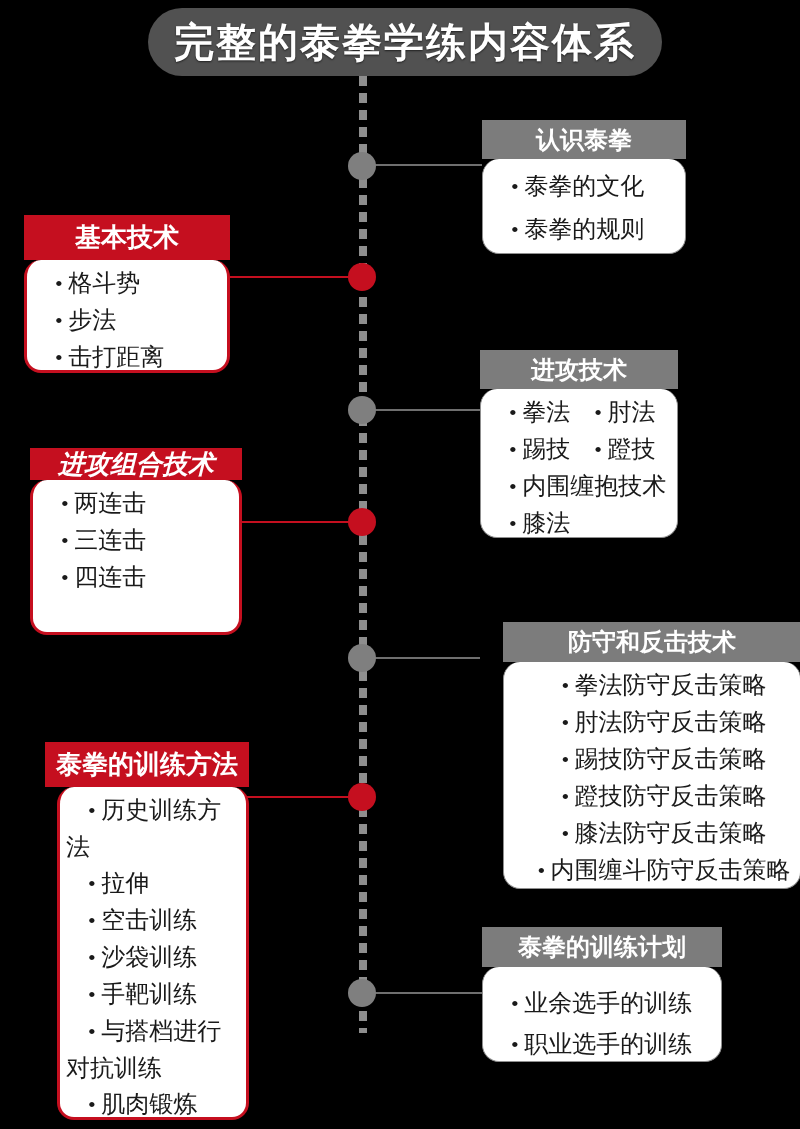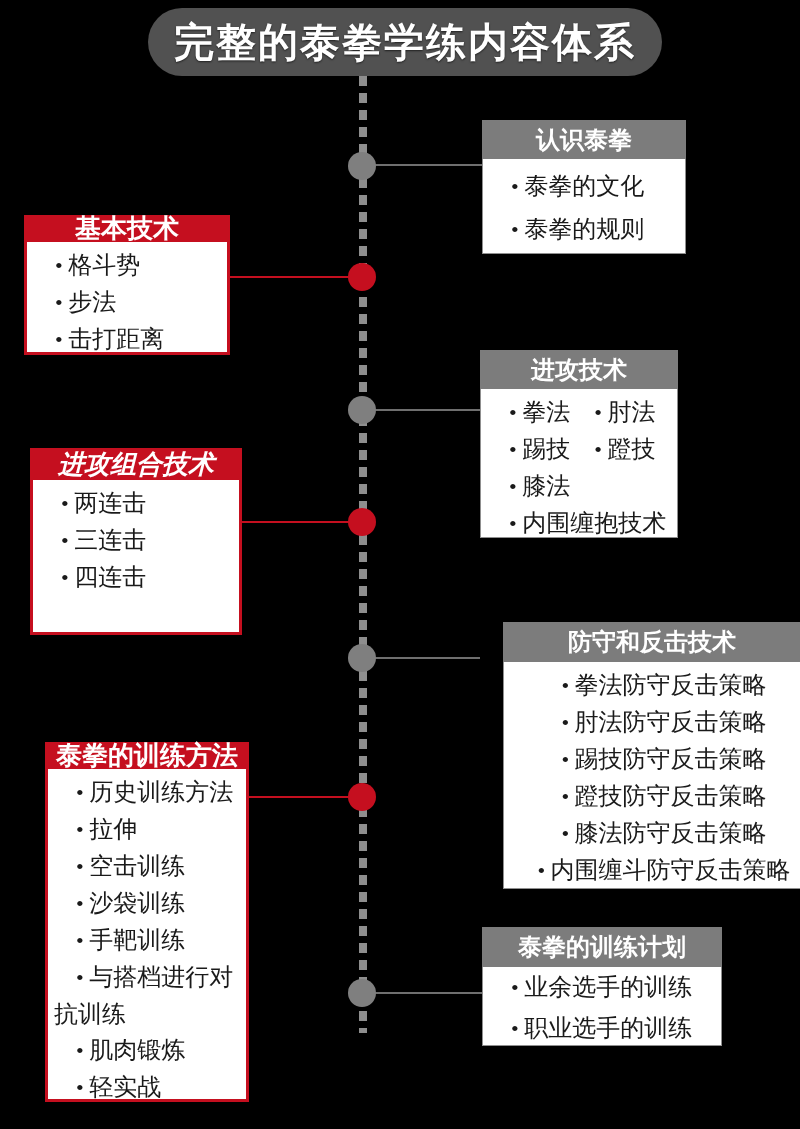--- a/index.html
+++ b/index.html
@@ -45,26 +45,27 @@
 
   .branch{position:absolute;height:2px;}
   .branch.gray{background:var(--branch-gray);}
   .branch.red{background:var(--red);}
 
   .box{position:absolute;}
   .box-header{
     display:flex;align-items:center;justify-content:center;
     color:#ffffff;font-weight:bold;
   }
-  .box.left-style .box-header{background:var(--red);height:27px;font-size:26px;}
+  .box.left-style .box-header{background:var(--red);height:45px;font-size:26px;}
   .box.right-style .box-header{background:var(--gray-header);height:39px;font-size:24px;}
   .box-body{
     background:#ffffff;color:var(--body-text);
     font-size:24px;line-height:37px;
     padding:5px 4px 5px 6px;
+    border-radius:17px;
   }
   .box.left-style .box-body{border:3px solid var(--red);border-top:none;}
   .box.right-style .box-body{border:1px solid #8f8f8f;border-top:none;}
 
   .li{text-indent:22px;}
   .li::before{content:"\2022\00a0";font-size:22px;}
   .row .li-inline{display:inline;text-indent:0;}
   .row{text-indent:22px;white-space:nowrap;}
   .row .li-inline::before{content:"\2022\00a0";font-size:22px;}
   .row .li-inline + .li-inline{margin-left:18px;}
@@ -107,21 +108,21 @@
     <div class="box-header" style="height:32px;font-style:italic;">进攻组合技术</div>
     <div class="box-body" style="height:142px;">
       <div class="li">两连击</div>
       <div class="li">三连击</div>
       <div class="li">四连击</div>
     </div>
   </div>
 
   <div class="box left-style" style="left:45px;top:742px;width:204px;">
     <div class="box-header">泰拳的训练方法</div>
-    <div class="box-body" style="height:320px;line-height:36px;">
+    <div class="box-body" style="height:320px;line-height:36px;margin-left:12px;">
       <div class="li">历史训练方法</div>
       <div class="li">拉伸</div>
       <div class="li">空击训练</div>
       <div class="li">沙袋训练</div>
       <div class="li">手靶训练</div>
       <div class="li">与搭档进行对抗训练</div>
       <div class="li">肌肉锻炼</div>
       <div class="li">轻实战</div>
     </div>
   </div>
@@ -139,41 +140,41 @@
     <div class="box-body" style="height:138px;">
       <div class="row">
         <span class="li-inline">拳法</span>
         <span class="li-inline">肘法</span>
       </div>
       <div class="row">
         <span class="li-inline">踢技</span>
         <span class="li-inline">蹬技</span>
       </div>
       <div class="row">
-        <span class="li-inline">膝法</span>
+        <span class="li-inline">内围缠抱技术</span>
       </div>
       <div class="row">
-        <span class="li-inline">内围缠抱技术</span>
+        <span class="li-inline">膝法</span>
       </div>
     </div>
   </div>
 
   <div class="box right-style" style="left:480px;top:622px;width:298px;margin-left:23px;">
     <div class="box-header" style="height:40px;">防守和反击技术</div>
     <div class="box-body" style="height:216px;text-align:center;">
       <div class="li">拳法防守反击策略</div>
       <div class="li">肘法防守反击策略</div>
       <div class="li">踢技防守反击策略</div>
       <div class="li">蹬技防守反击策略</div>
       <div class="li">膝法防守反击策略</div>
       <div class="li">内围缠斗防守反击策略</div>
     </div>
   </div>
 
   <div class="box right-style" style="left:482px;top:927px;width:240px;">
     <div class="box-header" style="height:40px;">泰拳的训练计划</div>
-    <div class="box-body" style="height:73px;line-height:40px;padding-top:0;">
+    <div class="box-body" style="height:73px;line-height:40px;padding-top:16px;">
       <div class="li">业余选手的训练</div>
       <div class="li">职业选手的训练</div>
     </div>
   </div>
 
 </div>
 
 </body></html>

